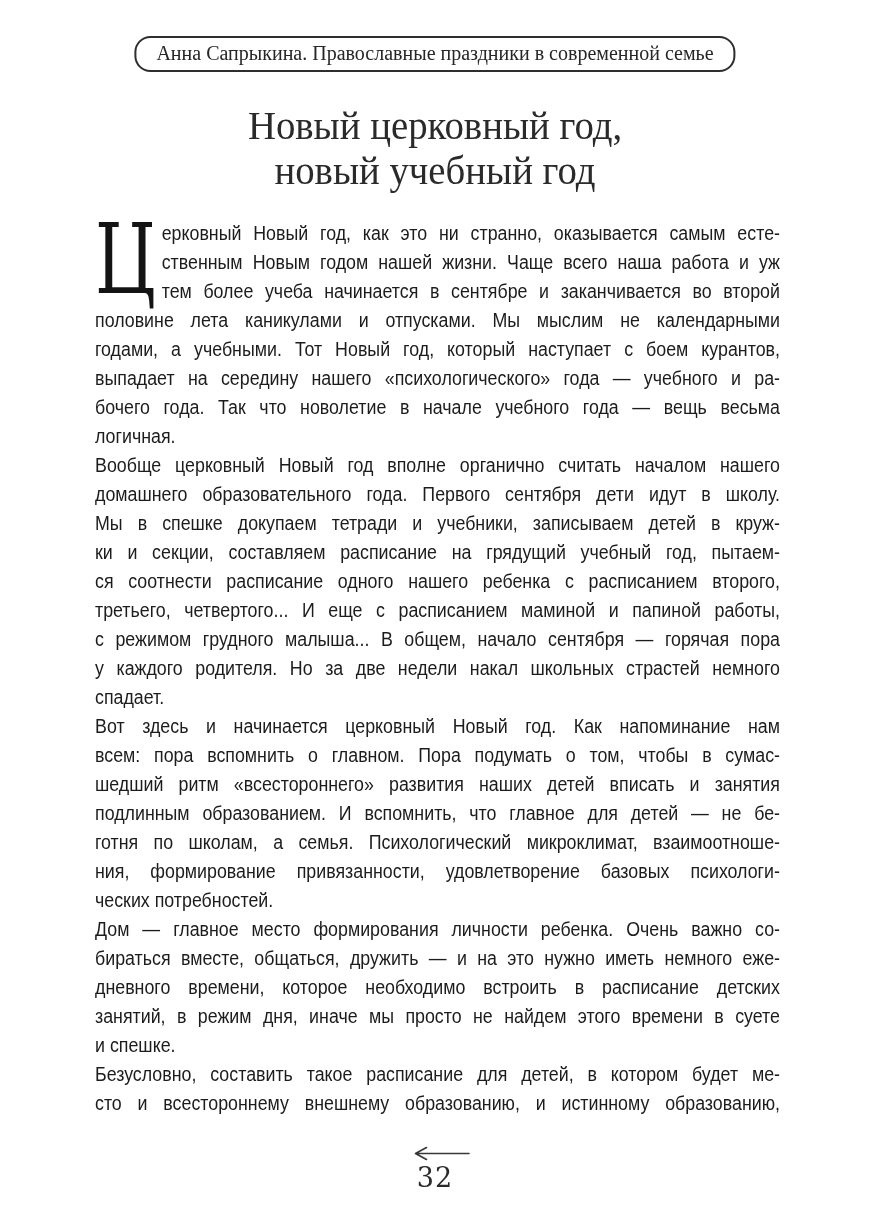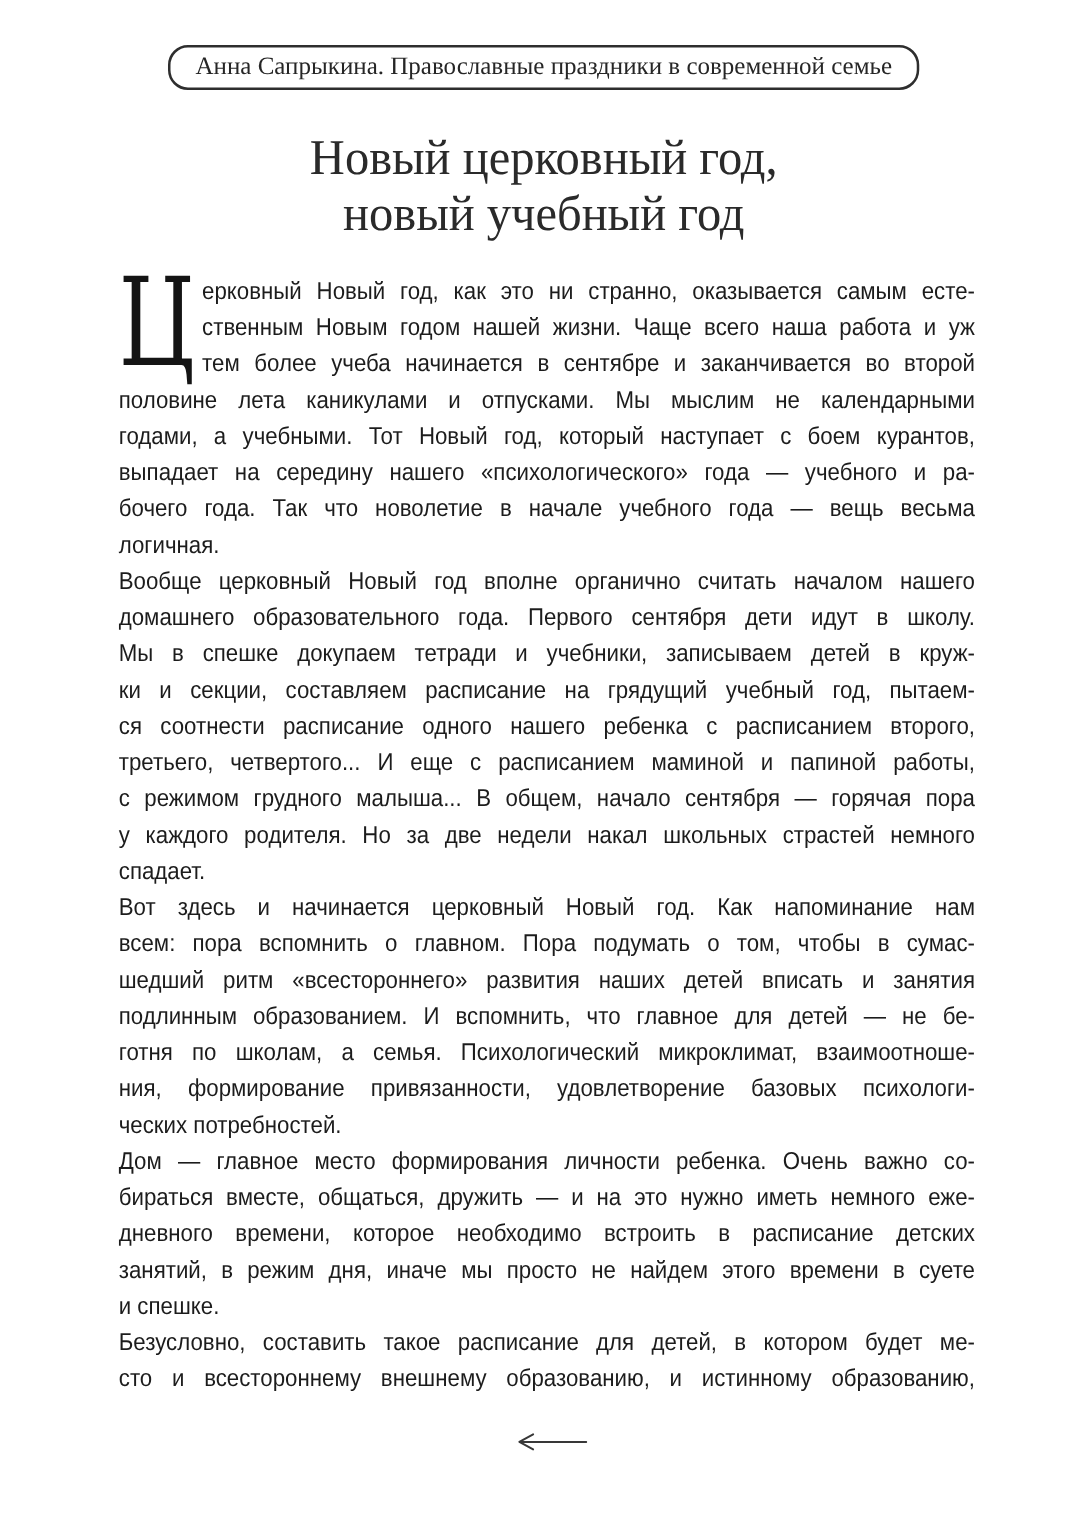--- a/index.html
+++ b/index.html
@@ -149,15 +149,16 @@
       <div class="para">
         <div class="line">Безусловно, составить такое расписание для детей, в котором будет ме-</div>
         <div class="line">сто и всестороннему внешнему образованию, и истинному образованию,</div>
       </div>
     </div>
 
   <div class="page-footer">
     <svg class="arrow-icon" width="58" height="16" viewBox="0 0 58 16">
       <path d="M57 7.5 H4 M14.5 1.5 L3.5 7.5 L14.5 13.5" fill="none" stroke="#383838" stroke-width="1.6" stroke-linecap="round" stroke-linejoin="round"></path>
     </svg>
+    <div class="page-number">32</div>
   </div>
 
 </div>
 
 </body></html>

